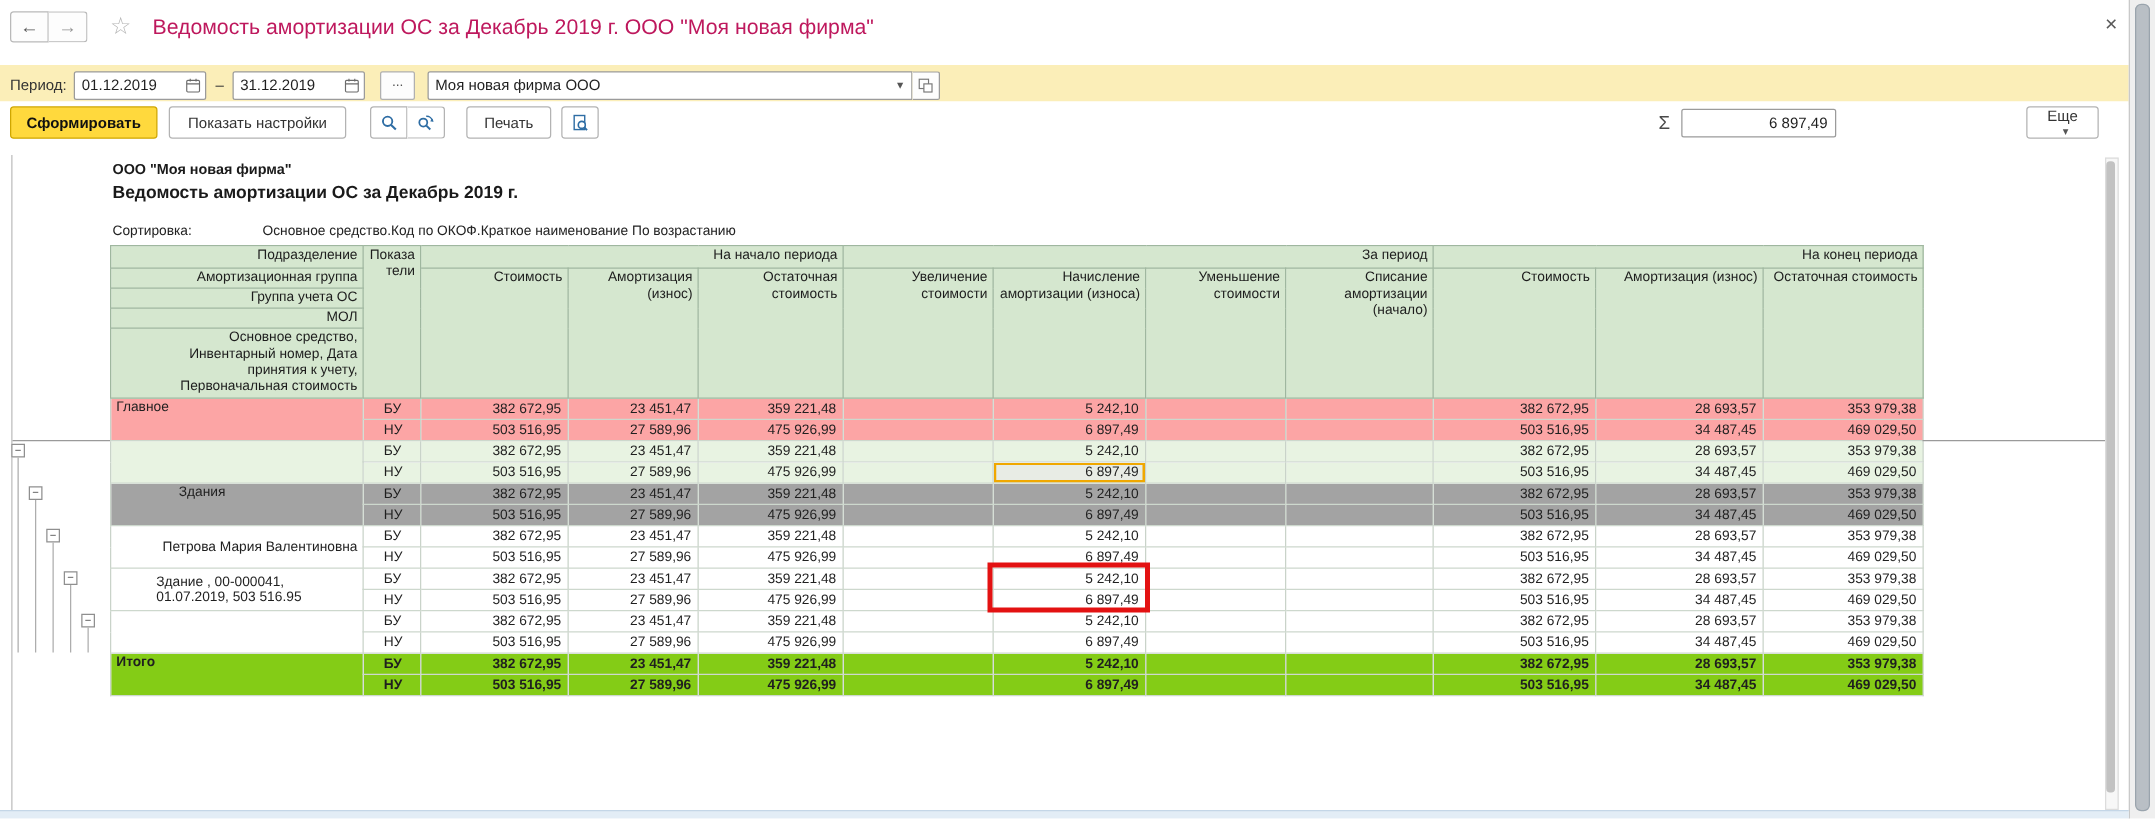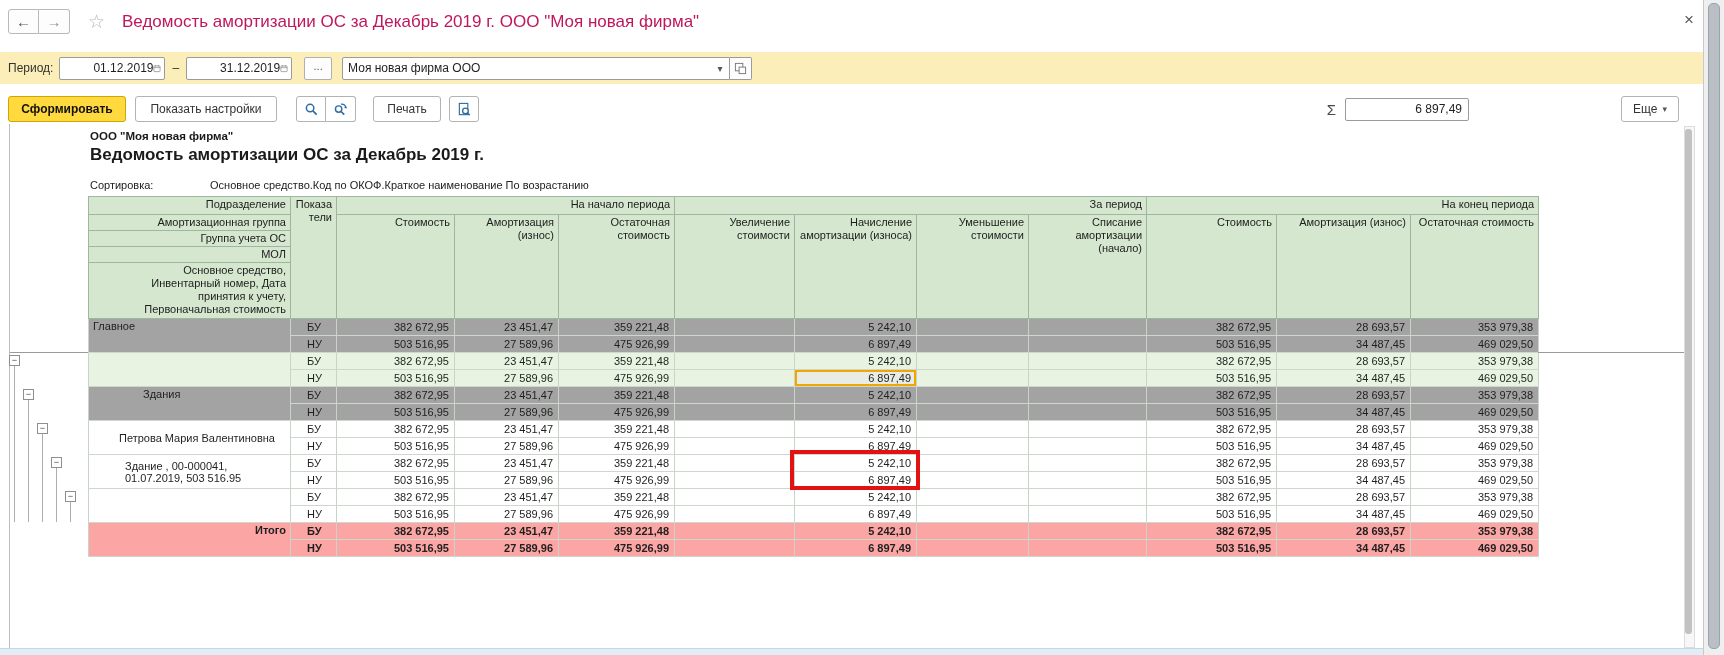--- a/index.html
+++ b/index.html
@@ -14,67 +14,67 @@
   .navbtn { width:31px; height:25px; background:#fdfdfd; border:1px solid #b9b9b9; display:flex; align-items:center; justify-content:center; font-size:15px; color:#555; }
   .navbtn.back { border-radius:3px 0 0 3px; }
   .navbtn.fwd { border-radius:0 3px 3px 0; border-left:none; color:#949494; }
   .star { position:absolute; left:88px; top:10px; font-size:19px; color:#b5b5b5; }
   .wintitle { position:absolute; left:122px; top:12px; font-size:17px; color:#be185d; white-space:nowrap; }
   .closex { position:absolute; left:1684px; top:10px; font-size:17px; color:#5a5a5a; cursor:default; }
   
   .periodbar { position:absolute; left:0; top:52px; width:1703px; height:32px; background:#fbeeb8; display:flex; align-items:center; }
   .plabel { margin-left:8px; font-size:12px; color:#333; }
   .dinput { margin-left:6px; width:106px; height:23px; background:#fff; border:1px solid #9b9b9b; border-radius:2px; display:flex; align-items:center; padding:0 3px 0 5px; font-size:12px; }
-  .dinput .dval { flex:1;margin-left:28px; }
+  .dinput .dval { flex:1; }
   .dash { margin-left:7px; font-size:12px; color:#333; }
   .dash + .dinput { margin-left:7px; }
   .dotsbtn { margin-left:12px; width:28px; height:23px; background:#fdfdfd; border:1px solid #b0b0b0; border-radius:2px; font-size:11px; color:#555; display:flex; align-items:center; justify-content:center; padding-bottom:5px; }
   .combo { margin-left:10px; width:388px; height:23px; background:#fff; border:1px solid #9b9b9b; border-radius:2px 0 0 2px; display:flex; align-items:center; font-size:12px; }
   .combo .cval { flex:1; padding-left:5px; }
   .combo .carr { width:18px; text-align:center; color:#555; font-size:10px; }
   .openbtn { width:22px; height:23px; background:#fdfdfd; border:1px solid #9b9b9b; border-left:none; border-radius:0 2px 2px 0; display:flex; align-items:center; justify-content:center; }
   
-  .toolbar { position:absolute; left:0; top:92px; width:1703px; height:34px; background:#fff; display:flex; align-items:center; }
+  .toolbar { position:absolute; left:0; top:81px; width:1703px; height:34px; background:#fff; display:flex; align-items:center; }
   .btn { height:26px; border:1px solid #b3b3b3; border-radius:3px; background:#fff; font-size:12px; color:#333; display:flex; align-items:center; justify-content:center; padding:0 12px; }
   .btn-gen { margin-left:8px; background:#ffd93d; border-color:#cfa600; font-weight:bold; color:#111; width:118px; }
   .btn-set { margin-left:9px; width:142px; }
   .icongroup { margin-left:19px; display:flex; }
   .icbtn { width:30px; height:26px; background:#fff; border:1px solid #b3b3b3; display:flex; align-items:center; justify-content:center; }
   .icbtn.first { border-radius:3px 0 0 3px; }
   .icbtn.last { border-radius:0 3px 3px 0; border-left:none; }
   .btn-print { margin-left:17px; width:68px; }
   .btn-prev { margin-left:8px; width:30px; padding:0; }
   .tspacer { flex:1; }
   .sigma { font-size:15px; color:#4a4a4a; margin-right:9px; }
   .sumfield { width:124px; height:23px; background:#fff; border:1px solid #9b9b9b; border-radius:2px; font-size:12px; display:flex; align-items:center; justify-content:flex-end; padding-right:6px; }
-  .btn-more { margin-left:152px; margin-right:24px; width:58px; }
+  .btn-more { margin-left:152px; margin-right:24px; width:58px;flex-direction:column; }
   .btn-more .marr { font-size:9px; color:#555; margin-left:5px; }
   
   .repborder { position:absolute; left:9px; top:124px; width:1px; height:524px; background:#bdbdbd; }
   .rep-org { position:absolute; left:90px; top:130px; font-size:11.5px; font-weight:bold; color:#1a1a1a; }
-  .rep-title { position:absolute; left:90px; top:145px; font-size:17px; font-weight:bold; color:#1a1a1a; }
+  .rep-title { position:absolute; left:90px; top:145px; font-size:14px; font-weight:bold; color:#1a1a1a; }
   .rep-sort { position:absolute; left:90px; top:179px; font-size:11px; color:#222; }
   .rep-sort .sl { display:inline-block; width:120px; }
   
   .tblwrap { position:absolute; left:88px; top:196px; }
   table { border-collapse:collapse; table-layout:fixed; width:1450px; font-size:11px; }
   th { background:#d5e7cf; border:1px solid #9fb79f; font-weight:400; text-align:right; vertical-align:top; padding:1px 4px; line-height:13px; color:#1d1d1d; }
   th.multi { white-space:pre-line; }
   th.pk { word-break:break-all; }
   tr.h1 { height:18px; } tr.h2, tr.h3, tr.h4 { height:16px; } tr.h5 { height:56px; }
   tbody tr { height:17px; }
   tbody td { border:1px solid; border-color:#cdd8cd #c9d3c9; line-height:12px; overflow:hidden; }
   td.lab { padding:1px 4px; }
   td.ind { padding:0 16px; }
   td.num { text-align:right; padding:0 5px; }
-  tr.t1 td { background:#a3a3a3; }
+  tr.t1 td { background:#fca5a5; }
   tr.t2 td { background:#e8f3e2; }
   tr.t3 td { background:#a3a3a3; }
   tr.tw td { background:#ffffff; }
-  tr.tt td { background:#fca5a5; font-weight:bold;text-align:right; }
+  tr.tt td { background:#84cc16; font-weight:bold; }
   tr.topb td { border-top:1px solid #93ad93; }
   td.selcell { background:#e8ece5 !important; box-shadow: inset 0 0 0 2px #f0a800; }
   
   .tree-box { position:absolute; width:11px; height:11px; background:#fff; border:1px solid #8f8f8f; font-size:9px; line-height:8px; text-align:center; color:#444; }
   .tree-line { position:absolute; width:1px; background:#adadad; }
   .hline { position:absolute; height:1px; background:#9a9a9a; }
   
   .redbox { position:absolute; left:878px; top:450px; width:130px; height:40px; border:4px solid #e31212; }
   
   
@@ -308,21 +308,21 @@
             <td class="num">475 926,99</td>
             <td class="num"></td>
             <td class="num">6 897,49</td>
             <td class="num"></td>
             <td class="num"></td>
             <td class="num">503 516,95</td>
             <td class="num">34 487,45</td>
             <td class="num">469 029,50</td>
           </tr>
           <tr class="tw">
-            <td class="lab" rowspan="2" style="vertical-align: middle; padding-left: 30px;">Петрова Мария Валентиновна</td>
+            <td class="lab" rowspan="2" style="vertical-align: middle; padding-left: 30px; text-align: right;">Петрова Мария Валентиновна</td>
             <td class="ind">БУ</td>
             <td class="num">382 672,95</td>
             <td class="num">23 451,47</td>
             <td class="num">359 221,48</td>
             <td class="num"></td>
             <td class="num">5 242,10</td>
             <td class="num"></td>
             <td class="num"></td>
             <td class="num">382 672,95</td>
             <td class="num">28 693,57</td>

